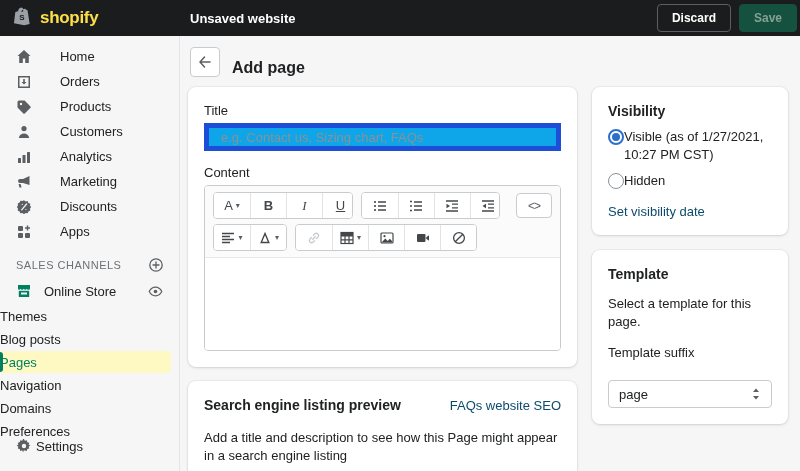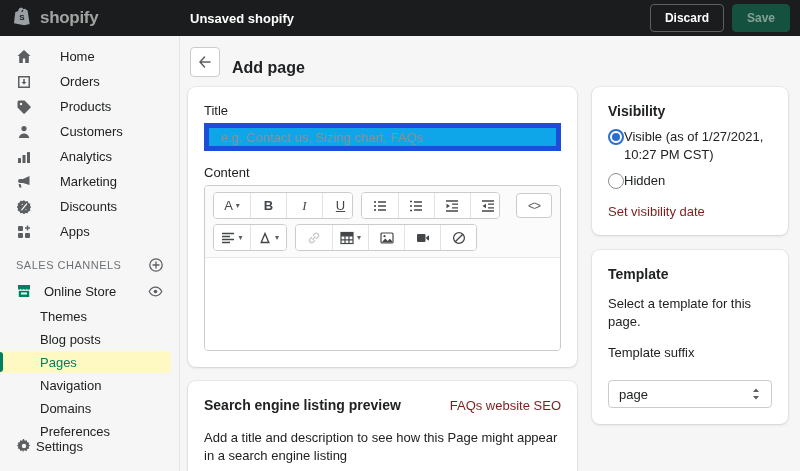--- a/index.html
+++ b/index.html
@@ -9,23 +9,23 @@
     background:#f6f6f7;
     color:#202223;
     font-size:13px;
   }
   
   .topbar {
     position:fixed; top:0; left:0; right:0; height:36px;
     background:#1a1c1d; display:flex; align-items:center; z-index:50;
   }
   .brand { width:180px; display:flex; align-items:center; padding-left:14px; gap:6px; }
-  .brand-word { color:#a3a3a3; font-weight:bold; font-size:17px; letter-spacing:-0.3px; }
+  .brand-word { color:#fde047; font-weight:bold; font-size:17px; letter-spacing:-0.3px; }
   .topbar-status { color:#ffffff; font-weight:bold; font-size:13px; margin-left:10px; }
-  .topbar-actions { margin-left:auto; display:flex; gap:8px; margin-right:10px; }
+  .topbar-actions { margin-left:auto; display:flex; gap:8px; margin-right:3px; }
   .btn { border-radius:4px; font-size:12px; font-weight:600; padding:6px 14px; cursor:pointer; font-family:inherit; }
   .btn-discard { background:transparent; border:1px solid #5c6064; color:#ffffff; }
   .btn-save-top { background:#14523f; border:1px solid #14523f; color:#84a094; }
   
   .sidebar {
     position:fixed; top:36px; left:0; bottom:0; width:180px;
     background:#f6f6f7; border-right:1px solid #e3e5e7; padding-top:8px;
   }
   .nav-item {
     display:flex; align-items:center; gap:28px; height:25px; padding:0 16px;
@@ -34,21 +34,21 @@
   .nav-item svg { flex:none; }
   .icon-gray { color:#5c5f62; }
   .section-head {
     display:flex; align-items:center; justify-content:space-between;
     padding:14px 16px 6px 16px; color:#6d7175; font-size:11px; letter-spacing:0.5px; font-weight:500;
   }
   .store-row { display:flex; align-items:center; gap:12px; height:26px; padding:0 16px; font-weight:500; cursor:pointer; }
   .store-row .eye { margin-left:auto; }
   .sub-item {
     display:flex; align-items:center; height:22px; margin:1px 8px 1px 0;
-    padding-left:40px; color:#202223; border-radius:0 4px 4px 0; cursor:pointer; position:relative;
+    color:#202223; border-radius:0 4px 4px 0; cursor:pointer; position:relative;
   }
   .sub-item.active { background:#fef9c3; color:#008060; font-weight:500; }
   .active-bar { position:absolute; left:0; top:1px; bottom:1px; width:3px; background:#008060; border-radius:0 3px 3px 0; }
   .settings-row {
     position:absolute; bottom:12px; left:0; right:0;
     display:flex; align-items:center; gap:4px; padding:0 16px; height:26px;
     font-weight:500; cursor:pointer;
   }
   
   .main { margin-left:180px; padding-top:36px; }
@@ -91,21 +91,21 @@
   .tb-bold { font-weight:bold; }
   .tb-italic { font-style:italic; font-family:"Liberation Serif", serif; }
   .tb-underline { text-decoration:underline; }
   .tb-code { letter-spacing:-1px; color:#5c5f62; font-size:12px; }
   .tb-spacer { flex:1; }
   .editor-body { background:#ffffff; border-top:1px solid #e6e8ea; height:93px; cursor:text; }
   
   .seo-card { margin-top:14px; }
   .card-head-row { display:flex; align-items:center; justify-content:space-between; }
   .card-title { font-size:14px; font-weight:bold; }
-  .link { color:#7f1d1d; text-decoration:none; cursor:pointer; font-size:13px; }
+  .link { color:#0c4a6e; text-decoration:none; cursor:pointer; font-size:13px; }
   .seo-body { margin-top:16px; line-height:1.4; }
   
   .radio-option { display:flex; margin-top:9px; cursor:pointer; align-items:flex-start; }
   .radio {
     flex:none; width:16px; height:16px; border-radius:50%; border:1px solid #8c9196; background:#fff; margin-top:1px;
     display:flex; align-items:center; justify-content:center;
   }
   .radio.checked { border:2px solid #2c6ecb; }
   .radio.checked::after { content:""; width:8px; height:8px; border-radius:50%; background:#2c6ecb; }
   .radio-label { line-height:1.35; }
@@ -123,21 +123,21 @@
 <div class="topbar">
   <div class="brand">
     <span style="display:flex;">
       <svg width="20" height="22" viewBox="0 0 20 22">
         <path d="M13.5 3.2c-.4-.1-.8-.1-.8-.1s-.9-1-1.2-1.2c-.3-.3-.8-.2-1-.1 0 0-.5.2-1.3.5C8.9 1.4 8.3.6 7.2.6 5.3.6 4.3 3 4 4.2l-2 .6c-.6.2-.6.2-.7.8C1.2 6.1 0 16.3 0 16.3l10.2 1.9 5.5-1.2s-2-13.4-2.2-13.8zM9 4.6l-1.7.5c.3-1.2.9-2.3 1.7-2.3.3.5.3 1.1 0 1.8z" fill="#9aa0a6"></path>
         <text x="5.2" y="12.5" font-family="Liberation Sans, sans-serif" font-size="8" font-weight="bold" fill="#1a1c1d">S</text>
       </svg>
     </span>
     <span class="brand-word">shopify</span>
   </div>
-  <span class="topbar-status">Unsaved shopify</span>
+  <span class="topbar-status">Unsaved website</span>
   <div class="topbar-actions">
     <button class="btn btn-discard">Discard</button>
     <button class="btn btn-save-top">Save</button>
   </div>
 </div>
 
 <div class="sidebar">
 
   <div class="nav-item">
     <svg class="icon-gray" width="16" height="16" viewBox="0 0 16 16">

